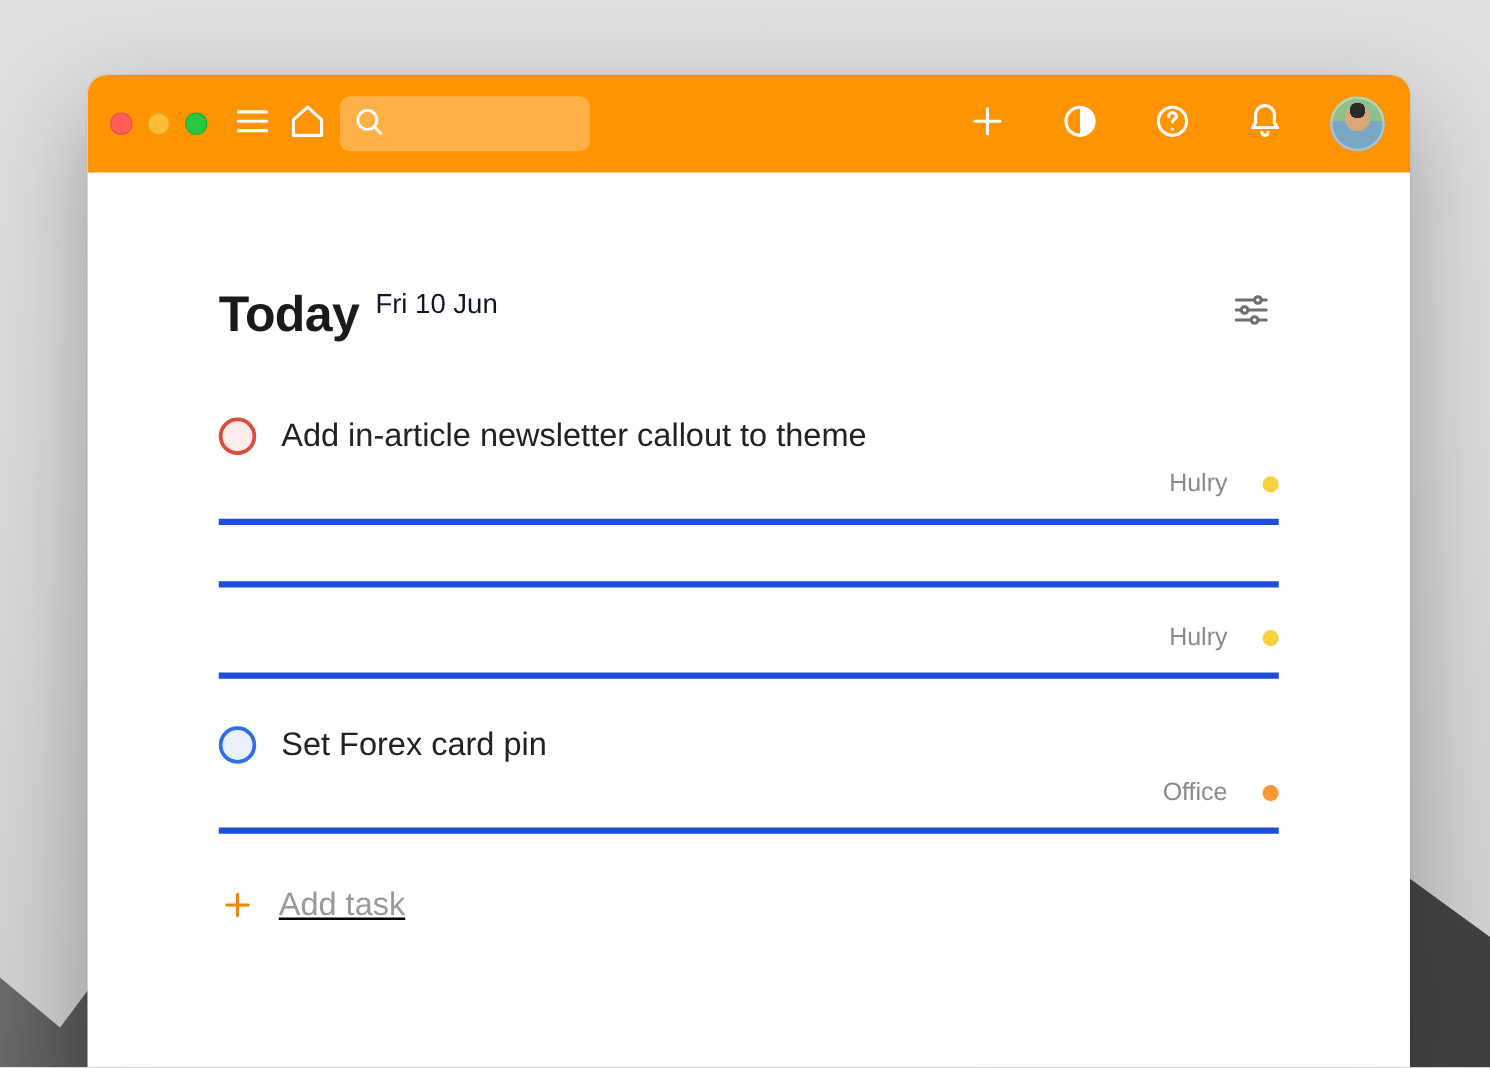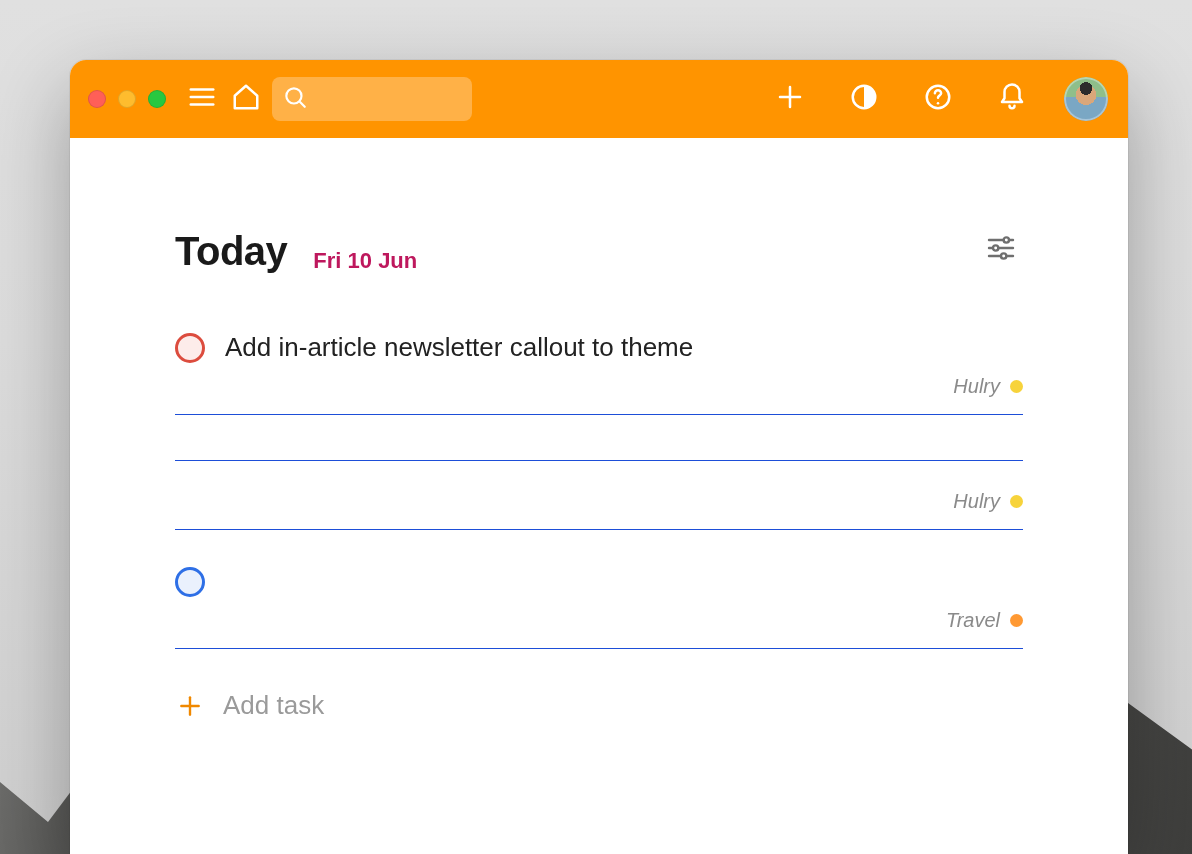--- a/index.html
+++ b/index.html
@@ -76,31 +76,31 @@
       linear-gradient(180deg,#8fbf8a 0 45%, #7aa7c4 45% 100%);
     box-shadow: inset 0 0 0 2px rgba(255,255,255,0.35);
   }
 
   .content {
     padding: 88px 105px 0 105px;
   }
   .header-row {
     display:flex; align-items:flex-end; justify-content:space-between;
   }
-  .title-block { display:flex; align-items:flex-end; gap:26px; }
+  .title-block { display:flex; align-items:flex-start; gap:13px; }
   .page-title {
     font-size:40px; font-weight:800; color:#1a1a1a; letter-spacing:-0.5px;
   }
-  .page-date { font-size:22px; color:#be185d; font-weight:700; }
+  .page-date { font-size:22px; color:#0f172a; font-weight:400; }
   .filter-btn { color:#888; cursor:pointer; padding:6px;}
   .filter-btn svg { stroke:#6f6f6f; }
 
   .task-list { margin-top: 50px; }
   .task {
-    border-bottom: 1px solid #1d4ed8;
+    border-bottom: 5px solid #1d4ed8;
     padding: 0 0 16px 0;
     margin-bottom: 29px;
     text-align: right;
   }
   .task-main {
     display:flex; align-items:center; gap:20px;
     padding-top: 8px;
   }
   .check {
     width:30px; height:30px; border-radius:50%;
@@ -108,27 +108,27 @@
     background:#fff;
   }
   .check.p1 { border-color:#dc4c3e; background:#fdecea; }
   .check.p2 { border-color:#f49c12; background:#fff3e2; }
   .check.p3 { border-color:#f49c12; background:#fff3e2; }
   .check.p4 { border-color:#2E6FE6; background:#eaf1fd; }
 
   .task-title { font-size:26px; color:#222; cursor:pointer; }
   .task-meta {
     display:flex; justify-content:flex-end; align-items:center;
-    gap:10px; margin-top:12px; font-size:20px; color:#8a8a8a;font-style:italic;
+    gap:28px; margin-top:12px; font-size:20px; color:#8a8a8a;
   }
   .proj-dot { width:13px; height:13px; border-radius:50%; display:inline-block; }
 
   .add-task-row {
     display:flex; align-items:center; gap:18px;
-    padding-top: 12px; cursor:pointer;
+    padding-top: 12px; cursor:pointer;text-decoration:underline;
   }
   .add-plus {
     width:30px; height:30px; display:flex; align-items:center; justify-content:center;
     color:#ff9400;
   }
   .add-plus svg { stroke:#F08800; }
   .add-label { font-size:26px; color:#9a9a9a; }
 </style>
 </head>
 <body>
@@ -249,23 +249,24 @@
         </div>
         <div class="task">
           <div class="task-meta">
             <span>Hulry</span>
             <span class="proj-dot" style="background: rgb(247, 211, 59);"></span>
           </div>
         </div>
         <div class="task">
           <div class="task-main">
             <div class="check p4"></div>
+            <div class="task-title">Set Forex card pin</div>
           </div>
           <div class="task-meta">
-            <span>Travel</span>
+            <span>Office</span>
             <span class="proj-dot" style="background: rgb(255, 153, 51);"></span>
           </div>
         </div>
       </div>
 
     <div class="add-task-row">
       <span class="add-plus">
         <svg width="26" height="26" viewBox="0 0 24 24" fill="none" stroke-width="2.2" stroke-linecap="round">
           <line x1="12" y1="4" x2="12" y2="20"></line>
             <line x1="4" y1="12" x2="20" y2="12"></line>

